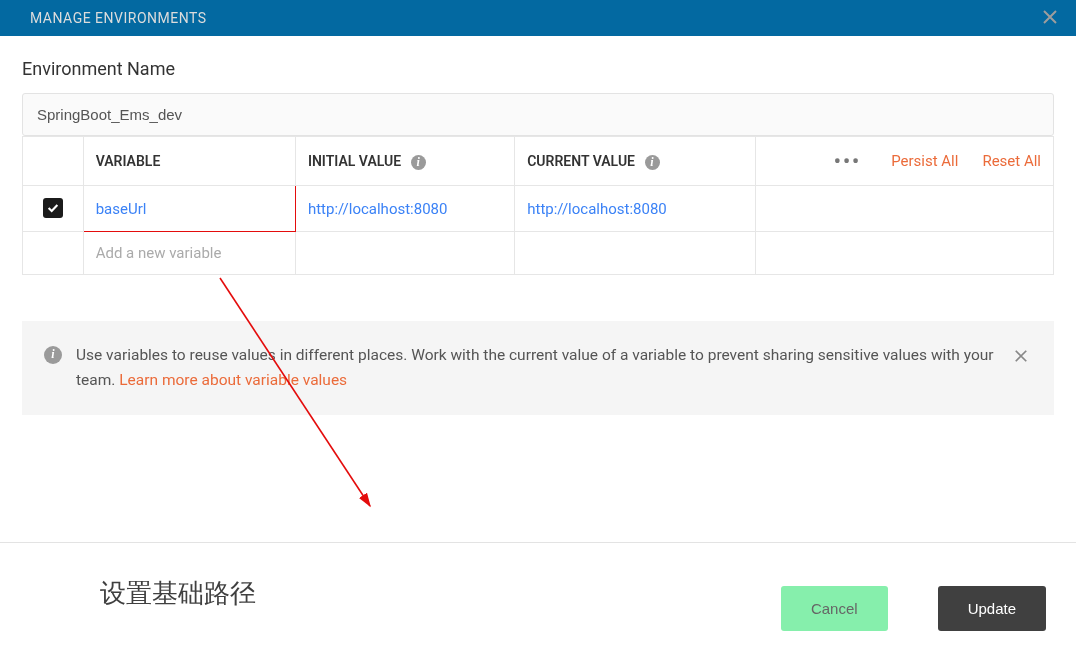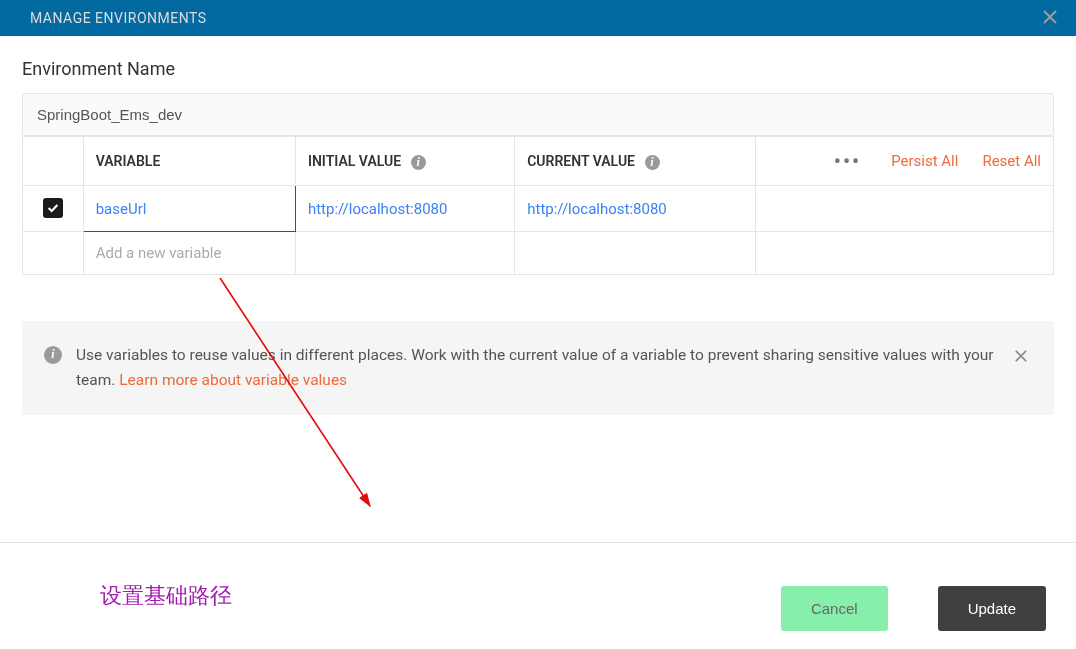--- a/index.html
+++ b/index.html
@@ -131,22 +131,22 @@
 }
 .btn {
   padding: 14px 30px; border-radius: 3px; font-size: 15px; cursor: pointer;
   border: none;
 }
 .btn-cancel { background:#86efac; color:#666; }
 .btn-update { background:#404040; color:#fff;margin-left:24px; }
 .annotation {
   position: absolute;
   bottom: 38px; left: 100px;
-  color: #a21caf;
-  font-size: 22px;
+  color: #404040;
+  font-size: 26px;
   font-weight: 500;
   font-family: "Microsoft YaHei","PingFang SC",sans-serif;
 }
 .arrow-svg {
   position: absolute;
   left: 200px; top: 258px;
   pointer-events: none;
 }
 </style>
 </head>

